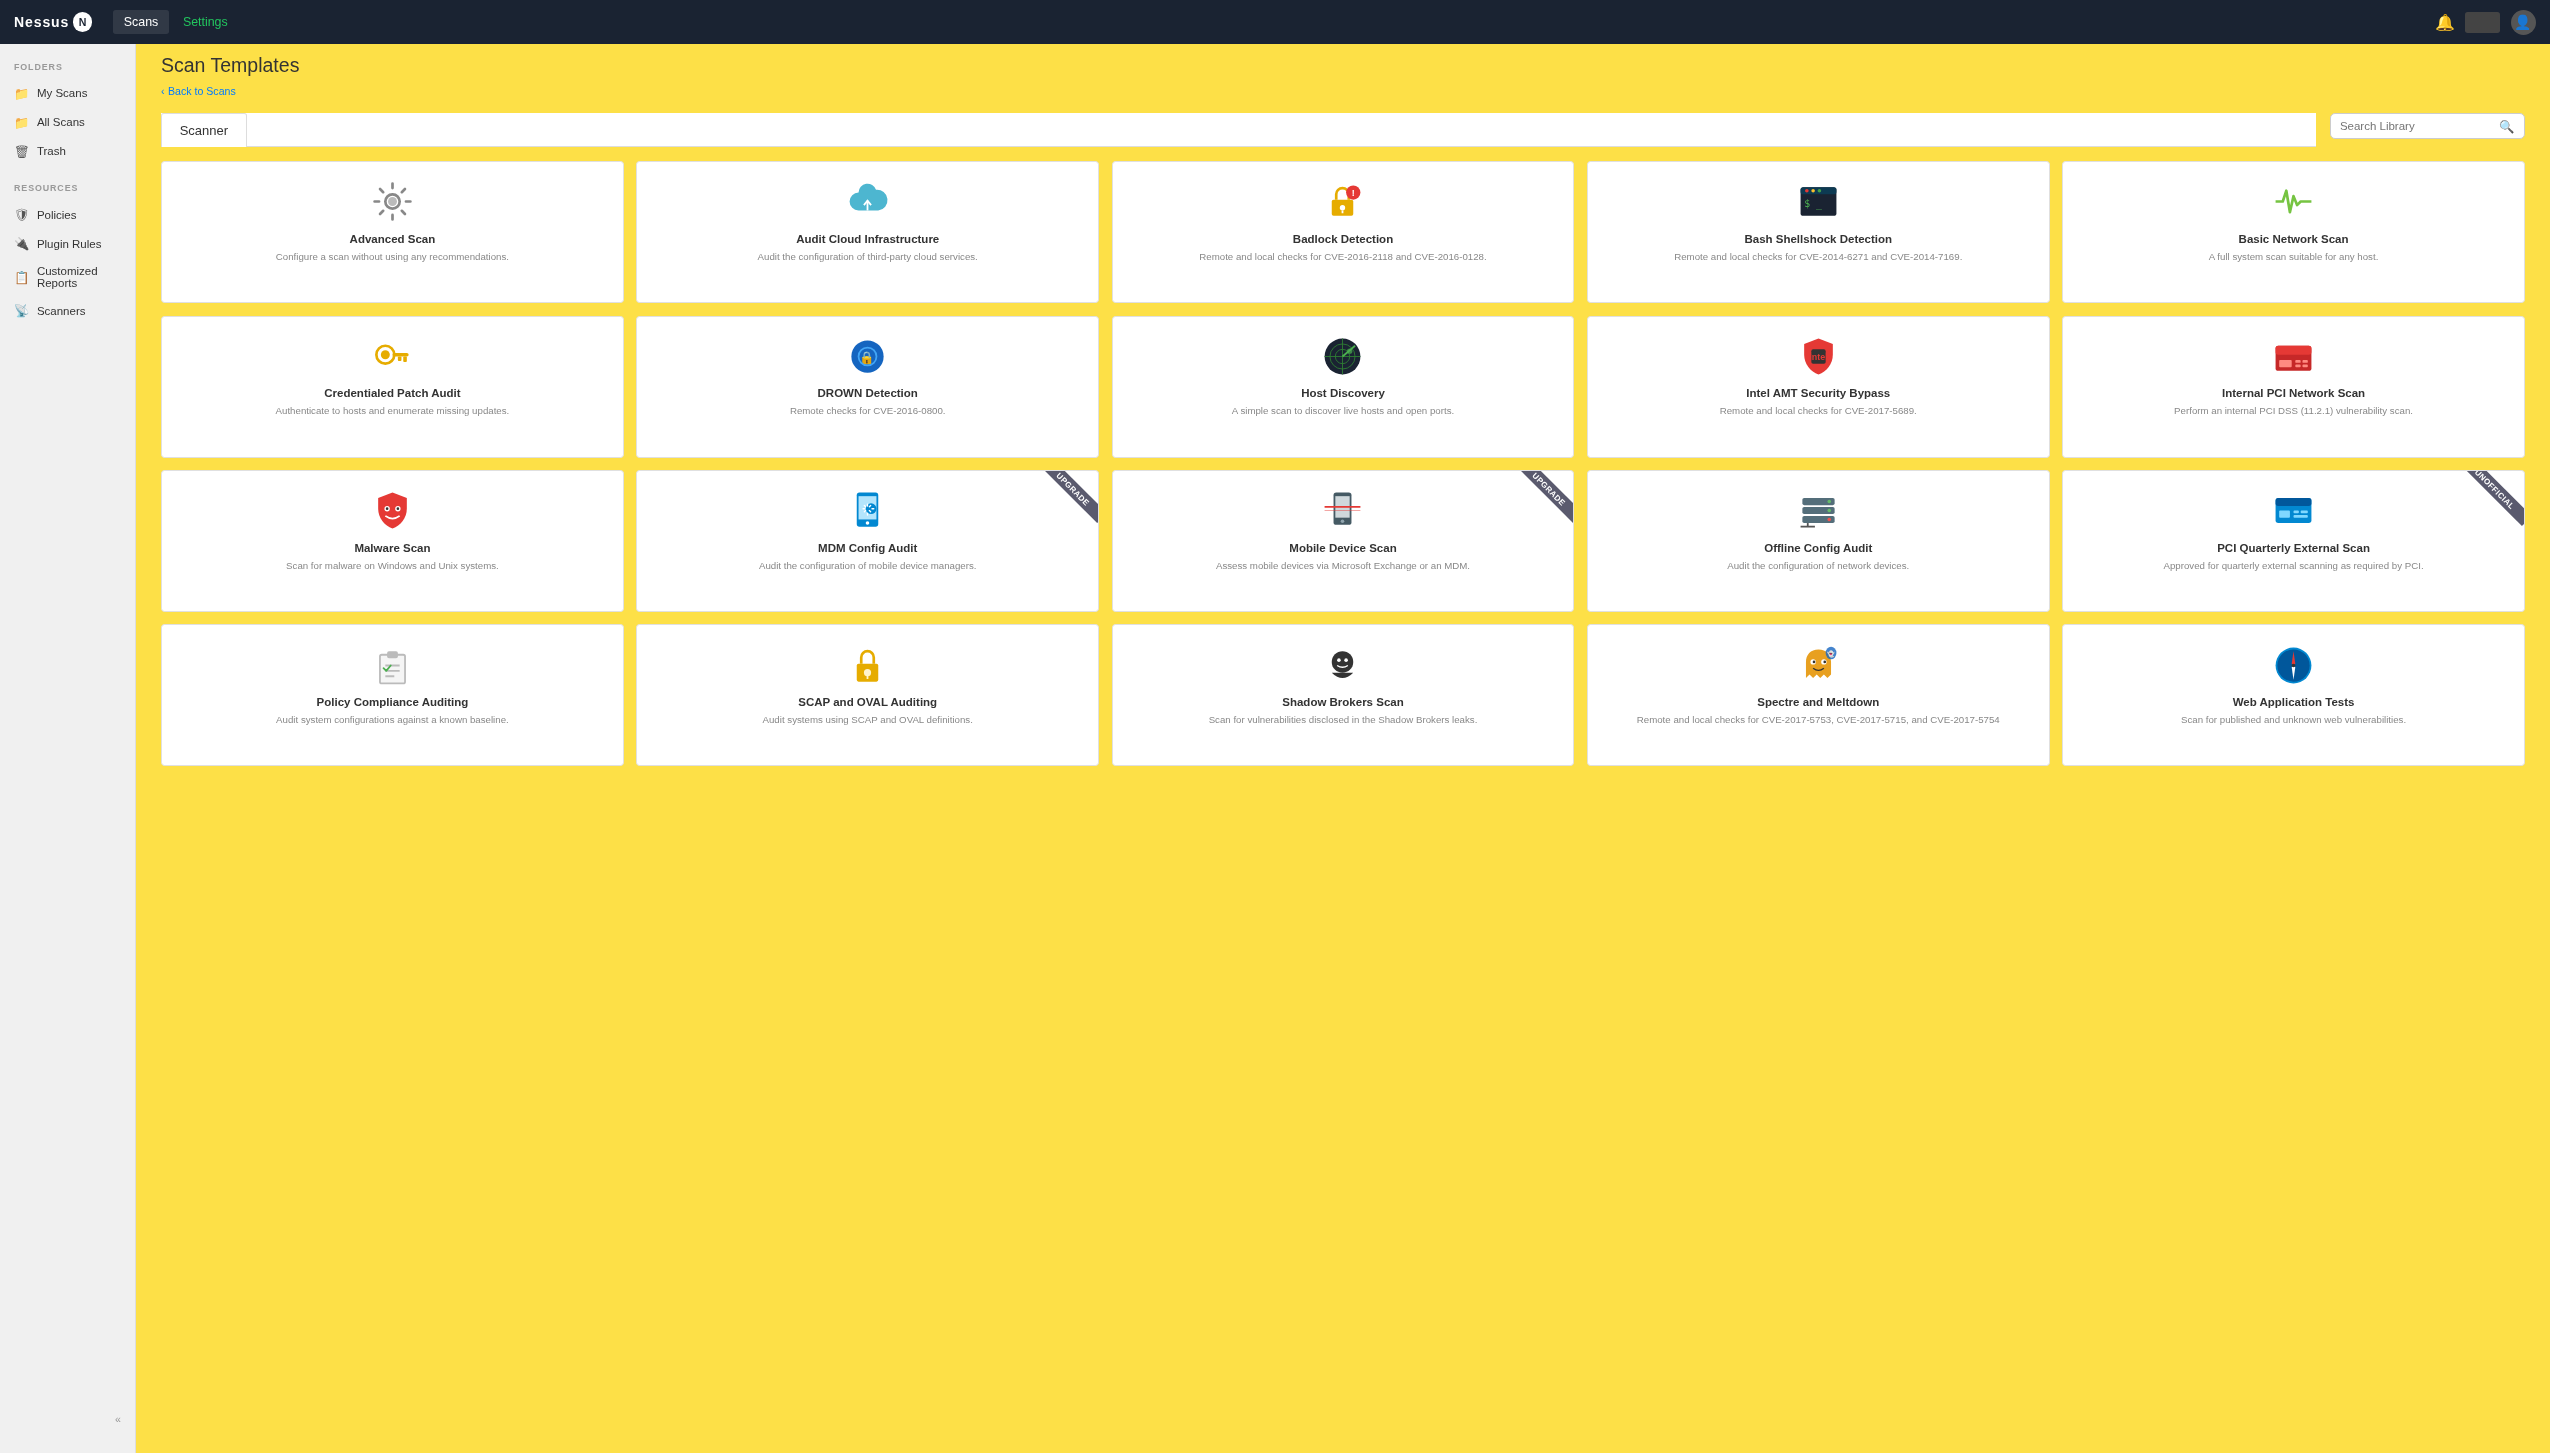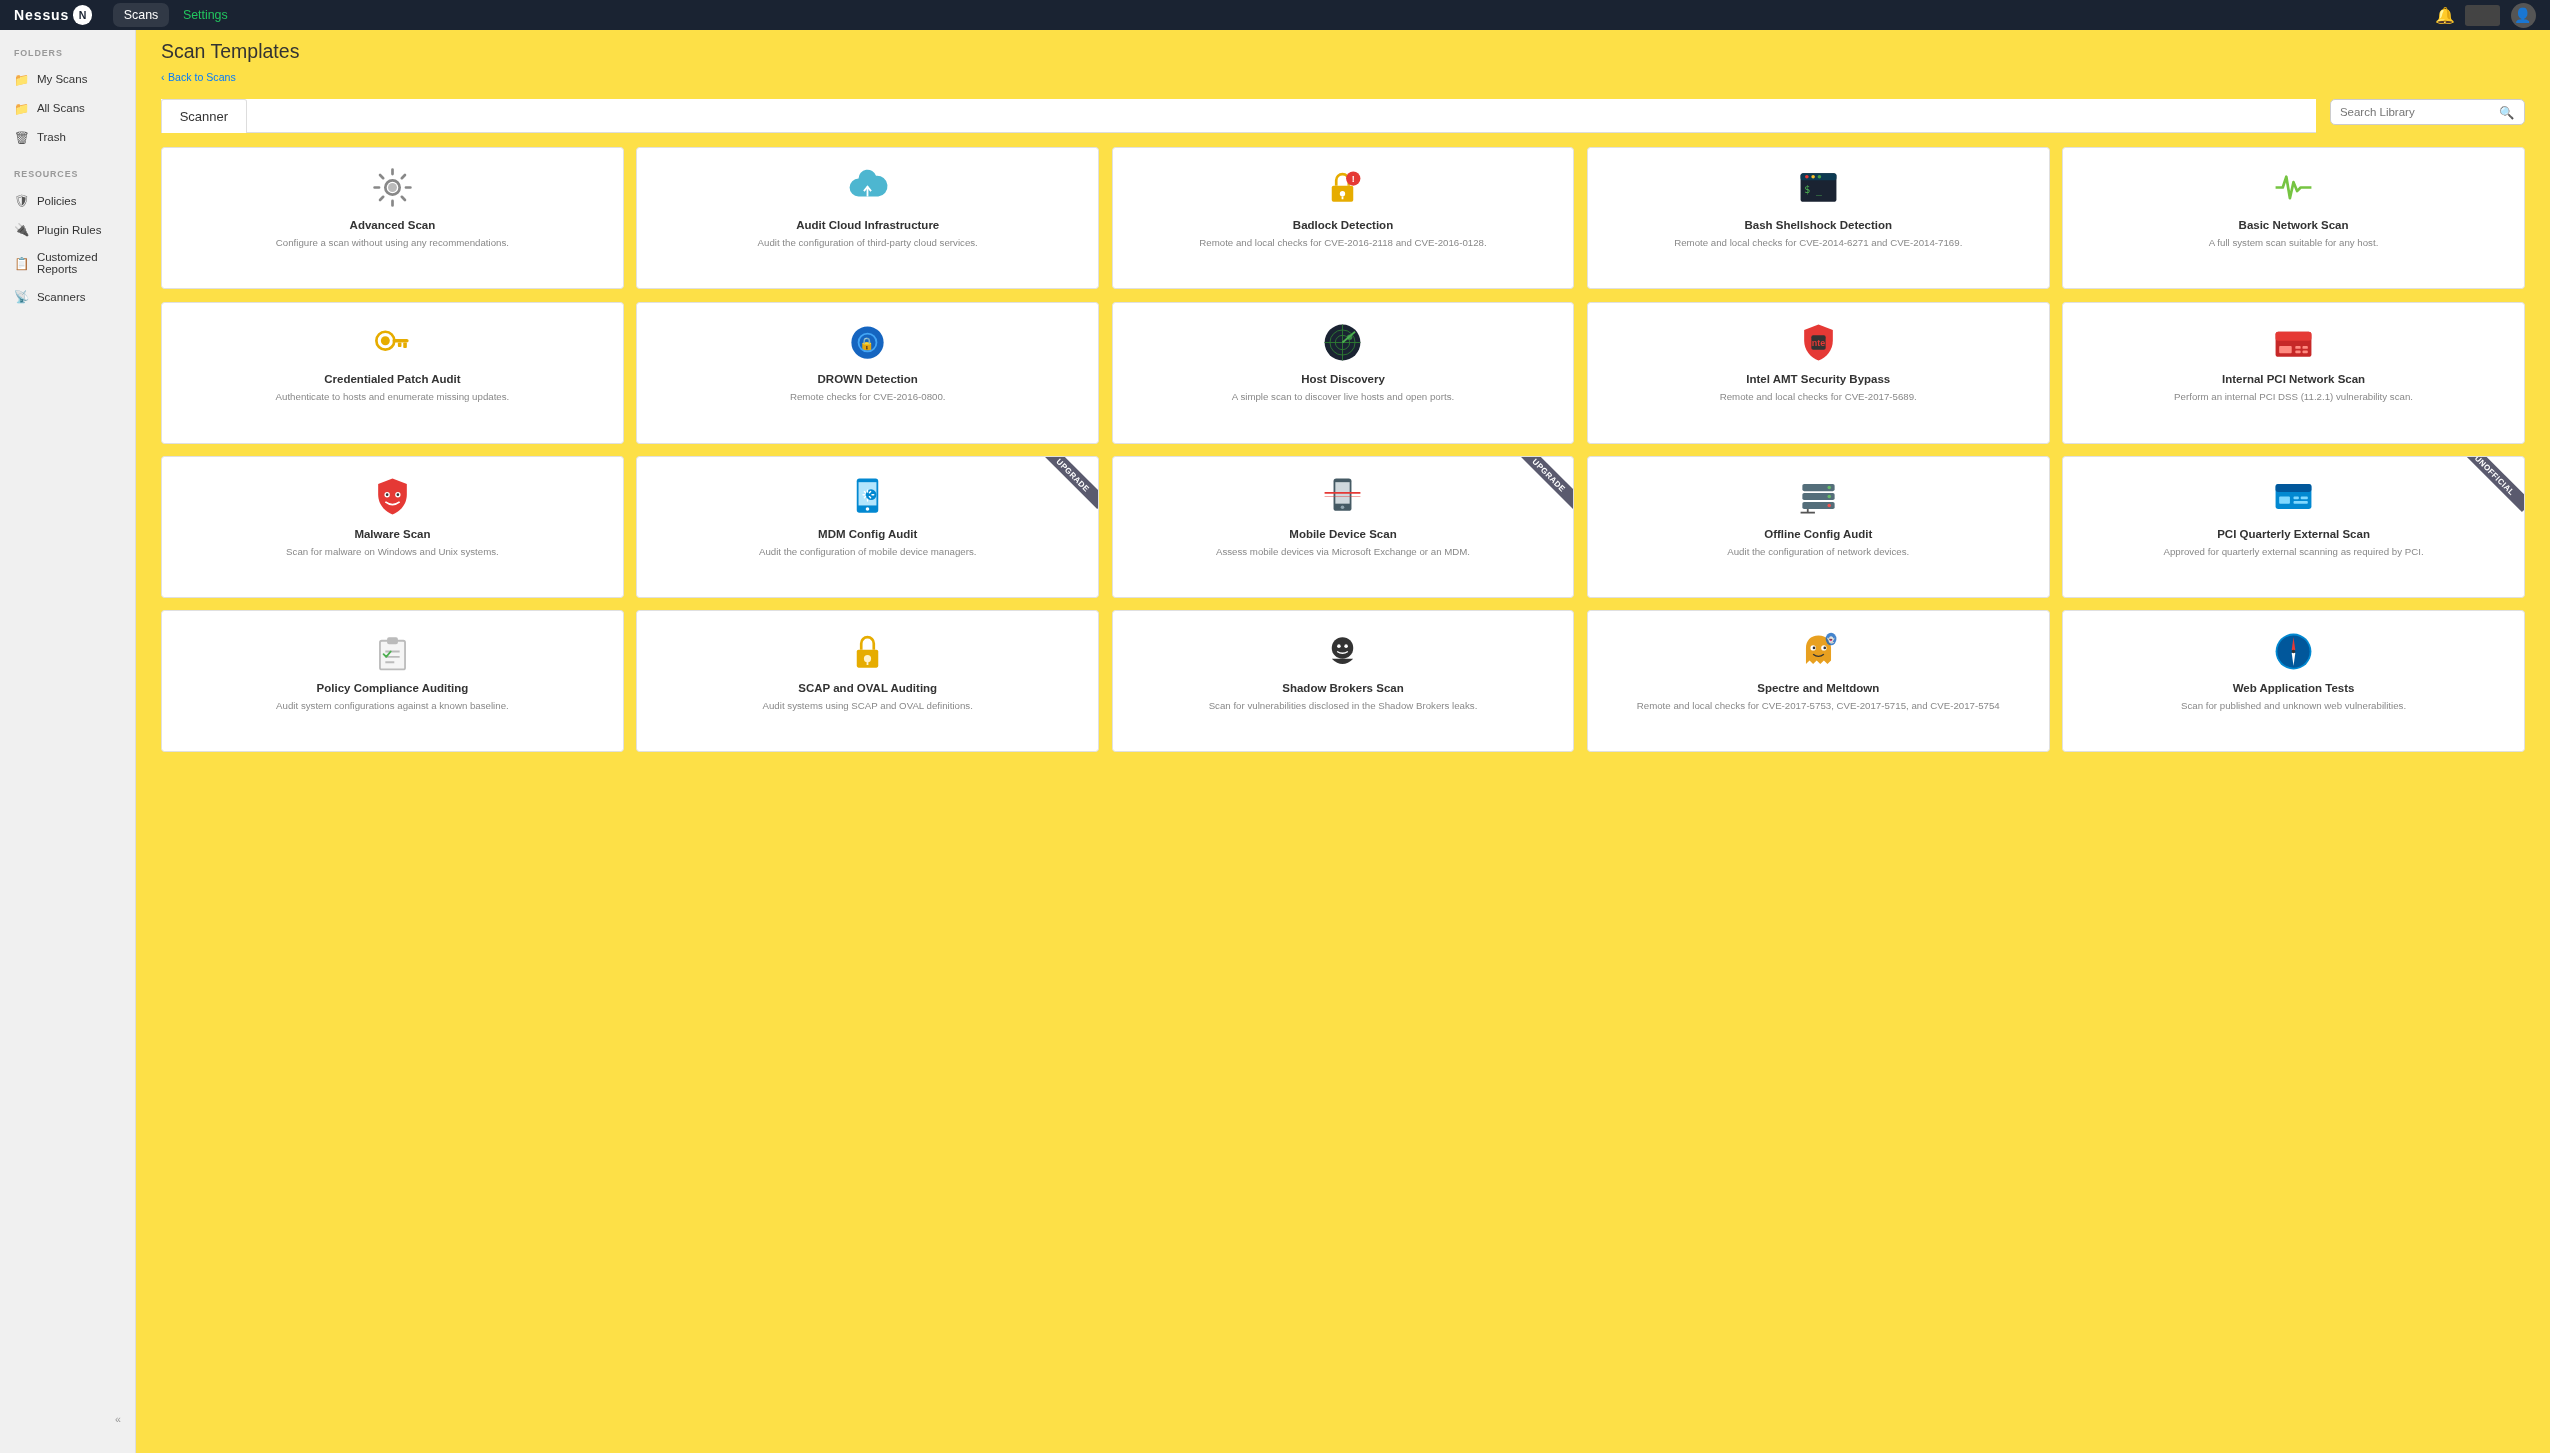--- a/index.html
+++ b/index.html
@@ -1,42 +1,42 @@
 <!DOCTYPE html>
 <html style="font-size:14px"><head>
   <meta charset="utf-8">
   <style>
     * { box-sizing: border-box; margin: 0; padding: 0; }
     body { font-family: -apple-system, BlinkMacSystemFont, 'Segoe UI', Arial, sans-serif; background: #f5f5f5; display: flex; flex-direction: column; height: 100vh; overflow: hidden; }
 
     
     .topnav {
       background: #1a2332;
-      height: 30px;
+      height: 44px;
       display: flex;
       align-items: center;
       padding: 0 14px;
       flex-shrink: 0;
       z-index: 100;
     }
     .topnav-logo {
       display: flex; align-items: center; margin-right: 21px;
     }
     .logo-text { color: white; font-size: 14px; font-weight: 700; letter-spacing: 0.9px; }
     .logo-n {
       background: white; color: #1a2332; border-radius: 50%; width: 19.5px; height: 19.5px;
       display: inline-flex; align-items: center; justify-content: center;
       font-weight: 900; font-size: 10.6px; margin-left: 3.5px;
     }
     .topnav-links { display: flex; align-items: center; gap: 3.5px; flex: 1; }
     .topnav-link {
       color: #22c55e; font-size: 12.4px; padding: 5.3px 10.6px; cursor: pointer; border-radius: 2.7px;
       text-decoration: none;
     }
-    .topnav-link.active { color: white; background: rgba(255,255,255,0.1); border-radius: 7px; }
+    .topnav-link.active { color: white; background: rgba(255,255,255,0.1); }
     .topnav-right { display: flex; align-items: center; gap: 10.6px; margin-left: auto; }
     .bell-icon { color: #ccc; font-size: 16px; cursor: pointer; }
     .user-box { background: #444; width: 35px; height: 21px; border-radius: 2.7px; }
     .avatar { width: 25px; height: 25px; border-radius: 50%; background: #555; display: flex; align-items: center; justify-content: center; cursor: pointer; }
     .avatar-icon { color: #ccc; font-size: 14px; }
 
     
     .main-layout { display: flex; flex: 1; overflow: hidden; }
 
     

